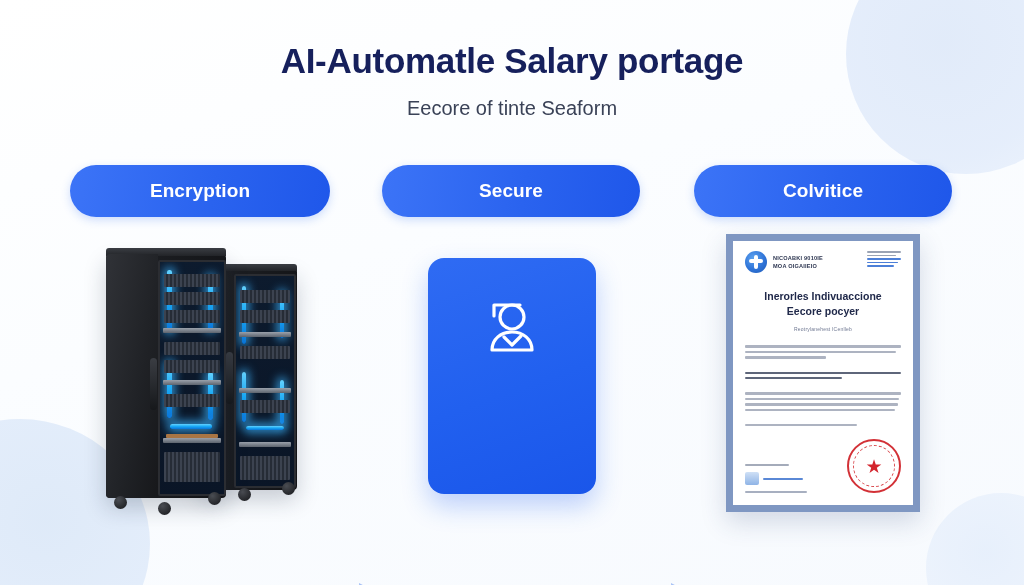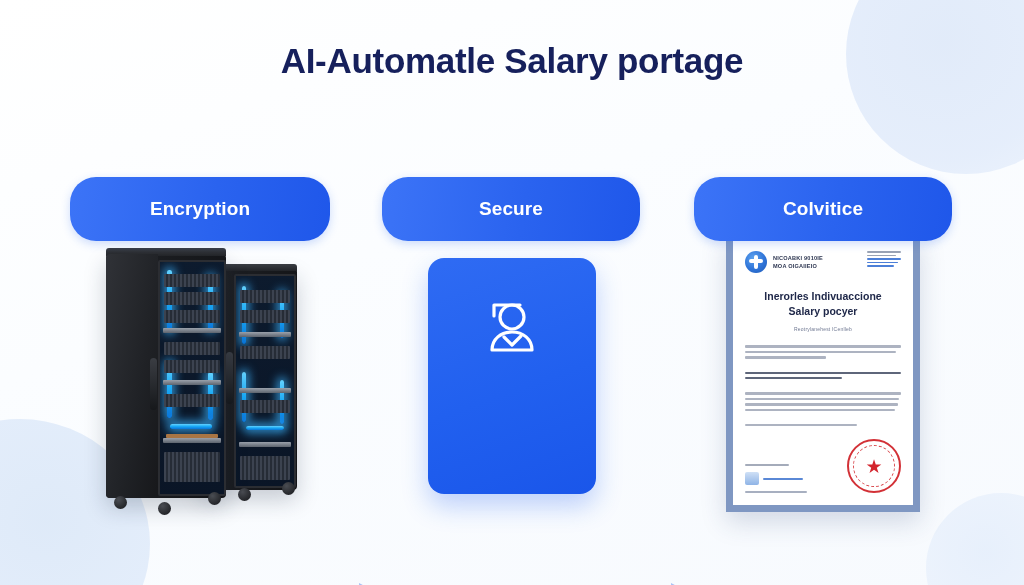--- a/index.html
+++ b/index.html
@@ -41,21 +41,21 @@
   }
   .subtitle{
     font-size:20px;color:#3a4257;margin:16px 0 0 0;font-weight:400;
   }
 
   
   .pills{
     position:absolute;top:165px;left:0;right:0;height:52px;z-index:4;
   }
   .pill{
-    position:absolute;top:12px;height:64px;border-radius:26px;
+    position:absolute;top:0;height:52px;border-radius:26px;
     background:linear-gradient(100deg,#3c74f7 0%,#2a63ef 55%,#1f57ea 100%);
     box-shadow:0 3px 10px rgba(37,99,235,.22);
     display:flex;align-items:center;justify-content:center;
     color:#ffffff;font-size:19px;font-weight:bold;letter-spacing:.1px;
   }
   .pill-1{left:70px;width:260px;}
   .pill-2{left:382px;width:258px;}
   .pill-3{left:694px;width:258px;}
 
   
@@ -193,20 +193,21 @@
 <body>
 
 <div class="stage">
 
   <div class="blob blob-tr"></div>
   <div class="blob blob-bl"></div>
   <div class="blob blob-br"></div>
 
   <div class="header">
     <h1 class="title">AI-Automatle Salary portage</h1>
+    <p class="subtitle">Eecore of tinte Seaform</p>
   </div>
 
   <div class="pills">
     <div class="pill pill-1">
       <span>Encryption</span>
     </div>
     <div class="pill pill-3">
       <span>Colvitice</span>
     </div>
     <div class="pill pill-2">
@@ -309,21 +310,21 @@
           <div class="meta-line" style="width:100%"></div>
           <div class="meta-line" style="width:86%"></div>
           <div class="meta-line b" style="width:100%"></div>
           <div class="meta-line b" style="width:92%"></div>
           <div class="meta-line b" style="width:78%"></div>
         </div>
       </div>
 
       <div class="cert-title">
         <div>Inerorles Indivuaccione</div>
-        <div>Salary pocyer</div>
+        <div>Eecore pocyer</div>
       </div>
       <div class="cert-sub">Reotrylanehest  ICenlleb</div>
 
       <div class="cert-body">
         <div class="tline" style="width:100%"></div>
         <div class="tline" style="width:97%"></div>
         <div class="tline" style="width:52%"></div>
         <div class="para-gap"></div>
         <div class="tline dark" style="width:100%"></div>
         <div class="tline dark" style="width:62%"></div>

